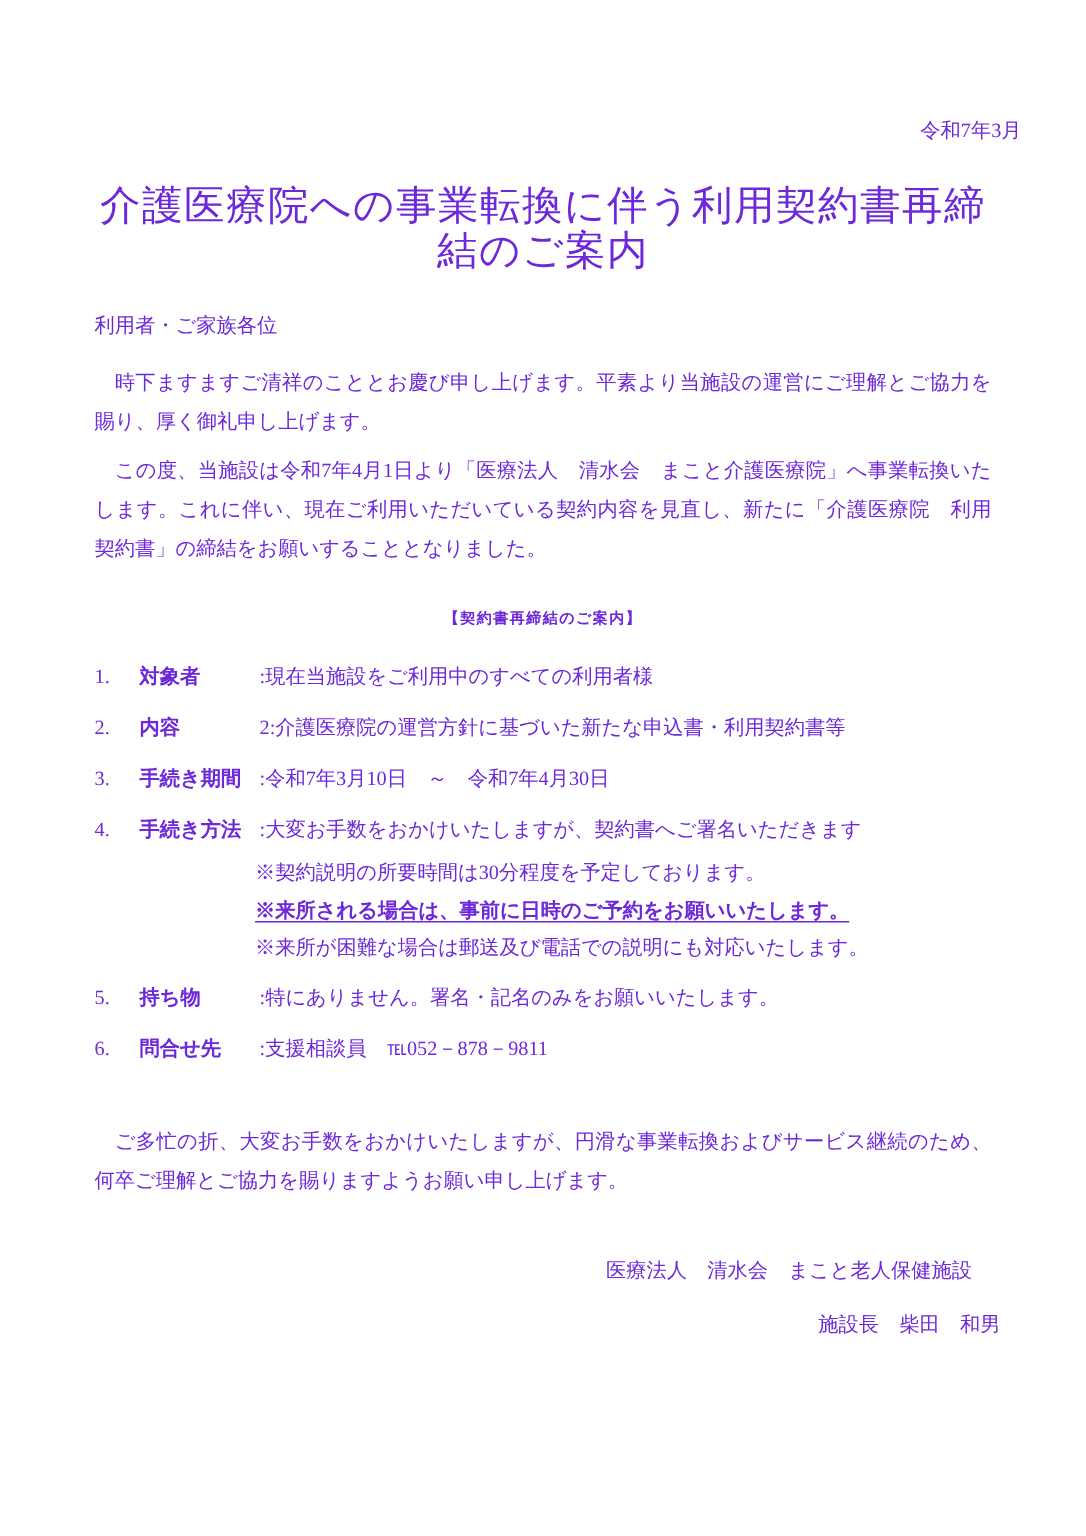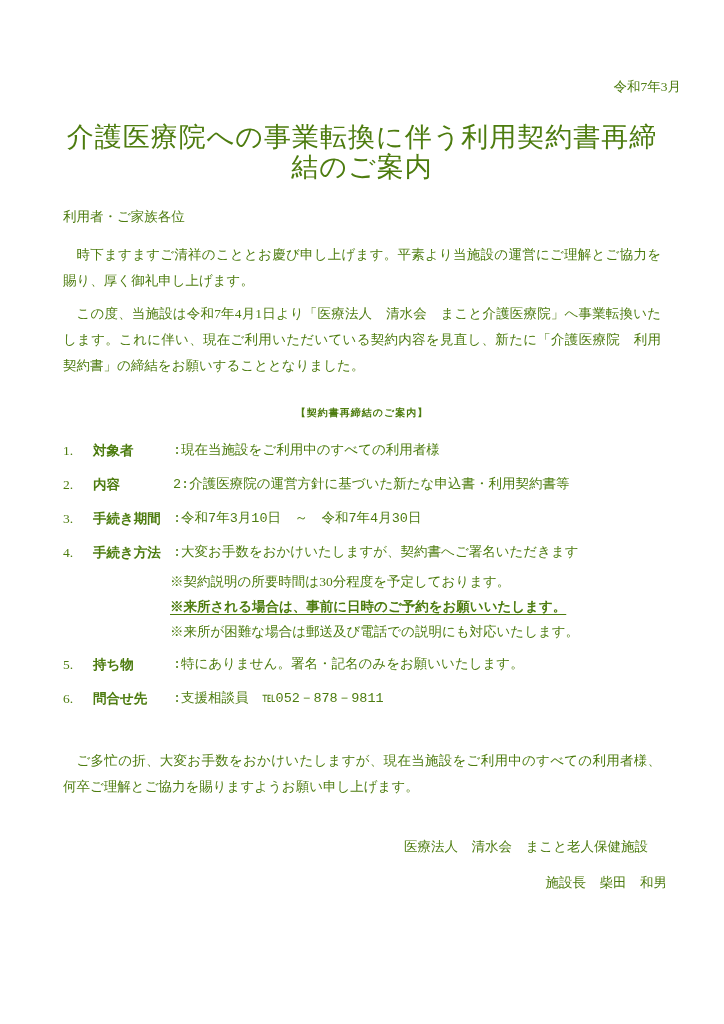--- a/index.html
+++ b/index.html
@@ -6,21 +6,21 @@
     margin: 0;
     padding: 0;
     background: #ffffff;
   }
   .page {
     position: relative;
     width: 724px;
     height: 1024px;
     box-sizing: border-box;
     background: #ffffff;
-    color: #4d7c0f;
+    color: #6d28d9;
     font-family: "Liberation Serif", "DejaVu Serif", serif;
     padding: 78px 63px 0 63px;
     overflow: hidden;
   }
   .date-line {
     font-size: 13.5px;
     line-height: 18px;
     text-align: right;
     margin-right: -20px;
   }
@@ -69,21 +69,20 @@
     width: 30px;
     flex: 0 0 30px;
   }
   .item .label {
     width: 80px;
     flex: 0 0 80px;
     font-weight: bold;
   }
   .item .content {
     flex: 1;
-    font-family: Liberation Mono, monospace;
   }
   .notes {
     margin: 3px 0 0 107px;
     font-size: 13.5px;
     line-height: 25px;
   }
   .note-em {
     font-weight: bold;
     text-decoration: underline;
     text-underline-offset: 3px;
@@ -160,18 +159,18 @@
     </div>
 
     <div class="item">
       <span class="no">6.</span>
       <span class="label">問合せ先</span>
       <span class="content">:支援相談員　℡052－878－9811</span>
     </div>
 
   </div>
 
-  <p class="para closing">ご多忙の折、大変お手数をおかけいたしますが、現在当施設をご利用中のすべての利用者様、何卒ご理解とご協力を賜りますようお願い申し上げます。</p>
+  <p class="para closing">ご多忙の折、大変お手数をおかけいたしますが、円滑な事業転換およびサービス継続のため、何卒ご理解とご協力を賜りますようお願い申し上げます。</p>
 
   <div class="sig org">医療法人　清水会　まこと老人保健施設</div>
   <div class="sig person">施設長　柴田　和男</div>
 
 </div>
 
 </body></html>

